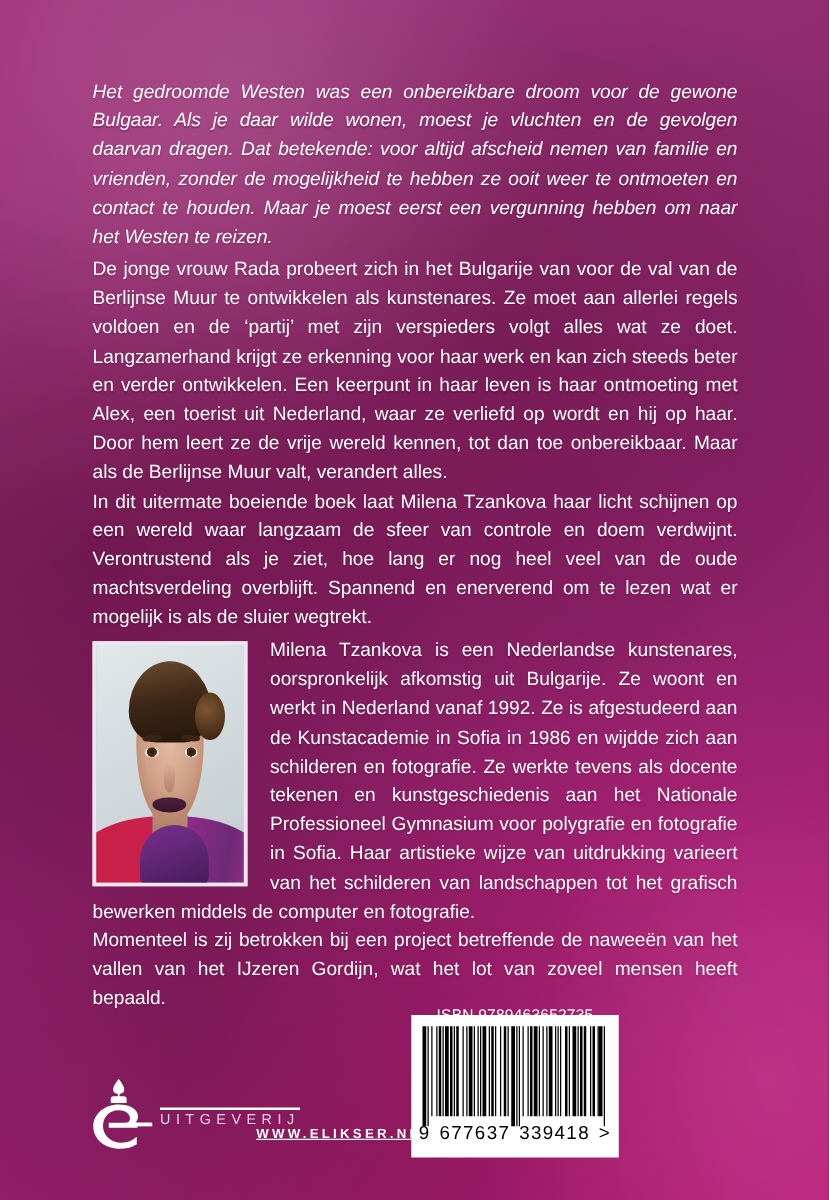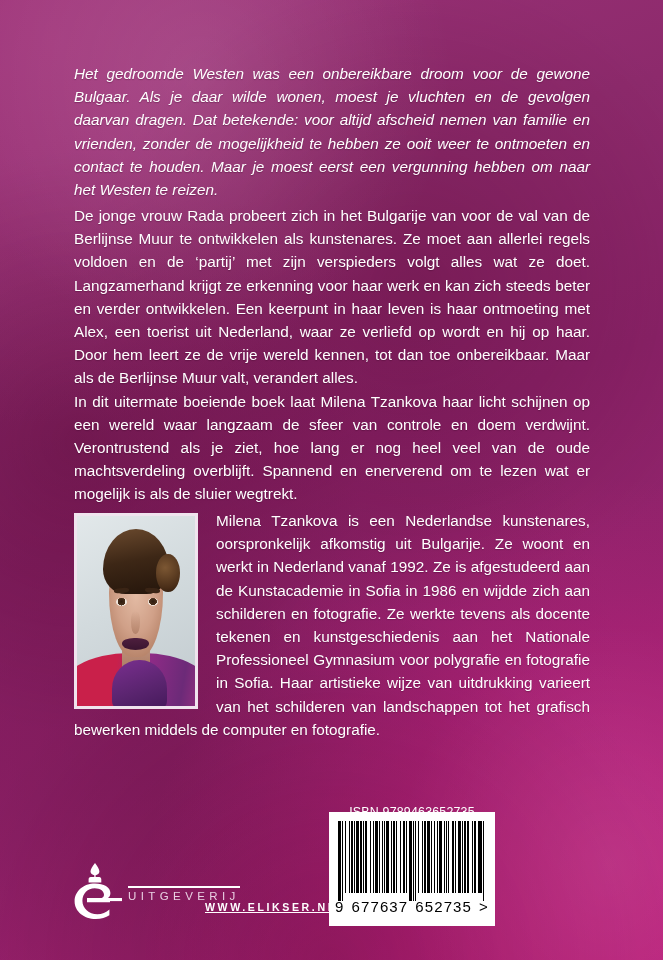--- a/index.html
+++ b/index.html
@@ -290,20 +290,21 @@
         <div class="ph-bun"></div>
         <div class="ph-brow l"></div>
         <div class="ph-brow r"></div>
         <div class="ph-eye l"></div>
         <div class="ph-eye r"></div>
         <div class="ph-nose"></div>
         <div class="ph-lips"></div>
       </div>
       <div class="bio-text">
         <p>Milena Tzankova is een Nederlandse kunstenares, oorspronkelijk afkomstig uit Bulgarije. Ze woont en werkt in Nederland vanaf 1992. Ze is afgestudeerd aan de Kunstacademie in Sofia in 1986 en wijdde zich aan schilderen en fotografie. Ze werkte tevens als docente tekenen en kunstgeschiedenis aan het Nationale Professioneel Gymnasium voor polygrafie en fotografie in Sofia. Haar artistieke wijze van uitdrukking varieert van het schilderen van landschappen tot het grafisch bewerken middels de computer en fotografie.</p>
+        <p>Momenteel is zij betrokken bij een project betreffende de naweeën van het vallen van het IJzeren Gordijn, wat het lot van zoveel mensen heeft bepaald.</p>
       </div>
     </div>
 
     <div class="isbn-label">ISBN 9789463652735</div>
 
     <div class="barcode-box">
       <div class="bars" id="bars">
           <i class="tall" style="width: 3.12px; margin-right: 0px;"></i>
           <i class="g tall" style="width: 1.04px; margin-right: 0px;"></i>
           <i class="tall" style="width: 1.04px; margin-right: 0px;"></i>
@@ -397,21 +398,21 @@
           <i style="width: 1.04px; margin-right: 0px;"></i>
           <i class="g" style="width: 1.04px; margin-right: 0px;"></i>
           <i style="width: 3.12px; margin-right: 0px;"></i>
           <i class="g tall" style="width: 1.04px; margin-right: 0px;"></i>
           <i class="tall" style="width: 1.04px; margin-right: 0px;"></i>
           <i class="g tall" style="width: 2.08px; margin-right: 0px;"></i>
         </div>
       <div class="bar-digits" id="bar-digits">
           <span>9</span>
           <span>677637</span>
-          <span>652735</span>
+          <span>339418</span>
           <span>&gt;</span>
         </div>
     </div>
 
     <div class="publisher">
       <div class="logo-mark">
         <svg width="52" height="58" viewBox="0 0 52 58" aria-hidden="true">
           <path d="M25 1 C27.6 4.6 29.4 7.2 29.4 9.6 C29.4 12.0 27.4 12.9 25.6 13.2 L25.6 15.0 L29.2 15.0 C30.6 15.0 31.3 15.9 31.3 17.4 L31.3 20.4 L18.6 20.4 L18.6 17.4 C18.6 15.9 19.3 15.0 20.7 15.0 L24.3 15.0 L24.3 13.2 C22.5 12.9 20.5 12.0 20.5 9.6 C20.5 7.2 22.3 4.6 25 1 Z" fill="#ffffff"></path>
           <path d="M24.9 21.6 C13.6 21.6 4.6 29.3 4.6 39.2 C4.6 49.4 13.9 57.0 25.8 57.0 C31.2 57.0 35.9 55.6 39.4 53.3 L39.4 47.4 C36.1 50.4 31.9 52.2 27.4 52.2 C18.9 52.2 12.4 46.4 12.4 38.8 C12.4 31.6 17.7 26.2 24.7 26.2 C30.1 26.2 34.0 29.0 34.0 32.7 C34.0 34.9 32.5 36.1 30.0 36.1 L17.0 36.1 L17.0 40.2 L40.0 40.2 L40.0 36.1 L38.0 36.1 C39.6 34.9 40.4 33.2 40.4 31.0 C40.4 25.4 33.8 21.6 24.9 21.6 Z" fill="#ffffff"></path>
           <rect x="33" y="36.0" width="19" height="3.1" fill="#ffffff"></rect>

